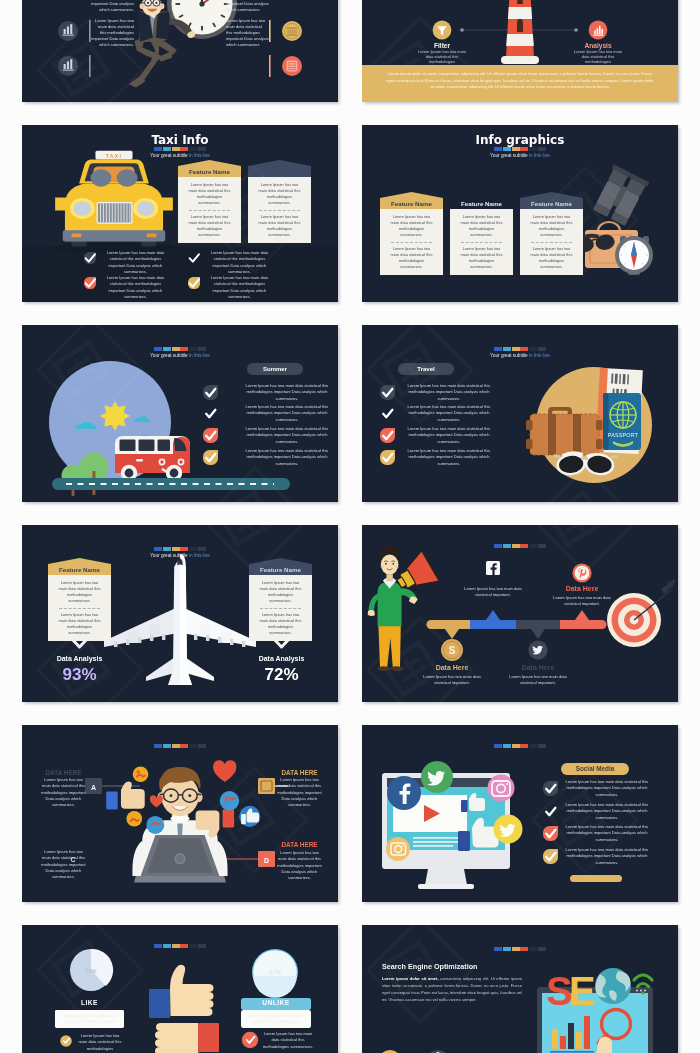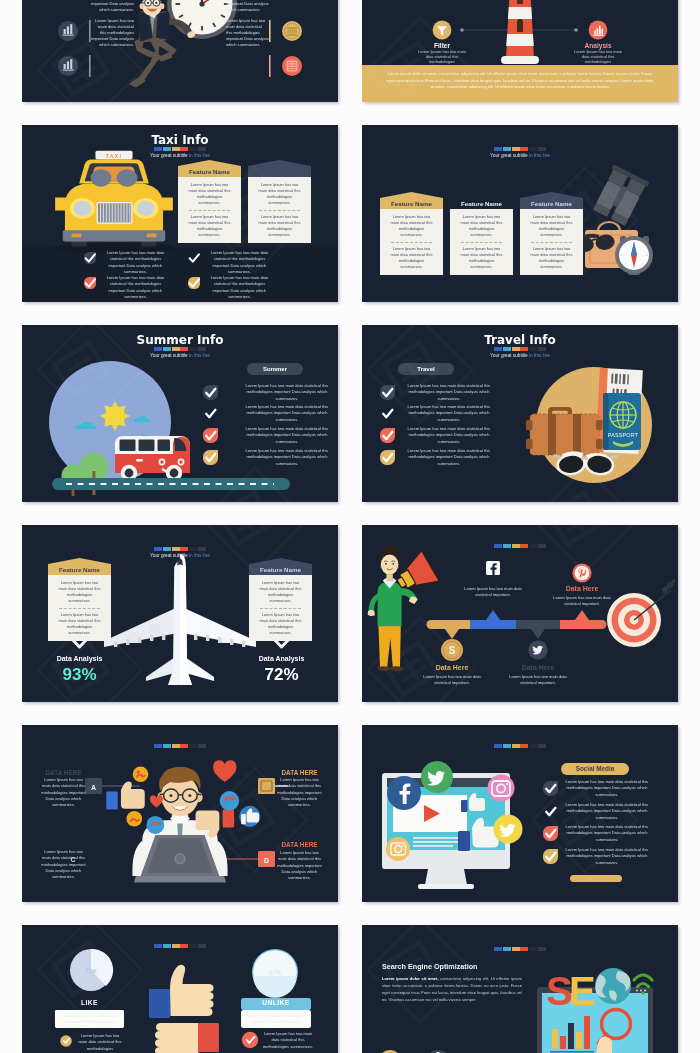--- a/index.html
+++ b/index.html
@@ -324,20 +324,21 @@
     </div>
   </div>
 
   <div class="rowtxt" style="left:83px;top:125px;width:61px;text-align:center">Lorem Ipsum has two main data statistical this methodologies important Data analysis which summarizes.</div>
   <div class="rowtxt" style="left:187px;top:125px;width:61px;text-align:center">Lorem Ipsum has two main data statistical this methodologies important Data analysis which summarizes.</div>
   <div class="rowtxt" style="left:83px;top:150px;width:61px;text-align:center">Lorem Ipsum has two main data statistical this methodologies important Data analysis which summarizes.</div>
   <div class="rowtxt" style="left:187px;top:150px;width:61px;text-align:center">Lorem Ipsum has two main data statistical this methodologies important Data analysis which summarizes.</div>
 </div>
 
 <div class="slide" style="left:362px;top:125px">
+  <div class="ttl" style="top:7.8px">Info graphics</div>
   <div class="bars" style="top:22px">
     <i style="background:#2f61c4"></i>
         <i style="background:#3fa9d3"></i>
         <i style="background:#dcab5c"></i>
         <i style="background:#e4503a"></i>
         <i style="background:#232c3a"></i>
         <i style="background:#323b49"></i>
   </div>
   <div class="sub" style="top:27.5px"><b style="font-weight:normal">Your great subtitle </b><span>in this line</span></div>
 
@@ -427,21 +428,20 @@
     </div>
     <div class="bd">
       <p>Lorem Ipsum has two main data statistical this methodologies summarizes.</p>
           <div class="sep"></div>
           <p>Lorem Ipsum has two main data statistical this methodologies summarizes.</p>
     </div>
   </div>
 </div>
 
 <div class="slide" style="left:22px;top:325px">
-  <div class="ttl" style="top:7.8px">Summer Info</div>
   <div class="bars" style="top:22px">
     <i style="background:#2f61c4"></i>
         <i style="background:#3fa9d3"></i>
         <i style="background:#dcab5c"></i>
         <i style="background:#e4503a"></i>
         <i style="background:#232c3a"></i>
         <i style="background:#323b49"></i>
   </div>
   <div class="sub" style="top:27.5px"><b style="font-weight:normal">Your great subtitle </b><span>in this line</span></div>
 
@@ -513,21 +513,20 @@
     </g>
   </svg>
   <div class="badge" style="left:225px;top:38px;width:56px;height:12px;line-height:12px;background:#3d4757;color:#fff;font-size:6px">Summer</div>
   <div class="rowtxt" style="left:222px;top:58px;width:86px;text-align:center">Lorem Ipsum has two main data statistical this methodologies important Data analysis which summarizes.</div>
   <div class="rowtxt" style="left:222px;top:79px;width:86px;text-align:center">Lorem Ipsum has two main data statistical this methodologies important Data analysis which summarizes.</div>
   <div class="rowtxt" style="left:222px;top:101px;width:86px;text-align:center">Lorem Ipsum has two main data statistical this methodologies important Data analysis which summarizes.</div>
   <div class="rowtxt" style="left:222px;top:123px;width:86px;text-align:center">Lorem Ipsum has two main data statistical this methodologies important Data analysis which summarizes.</div>
 </div>
 
 <div class="slide" style="left:362px;top:325px">
-  <div class="ttl" style="top:7.8px">Travel Info</div>
   <div class="bars" style="top:22px">
     <i style="background:#2f61c4"></i>
         <i style="background:#3fa9d3"></i>
         <i style="background:#dcab5c"></i>
         <i style="background:#e4503a"></i>
         <i style="background:#232c3a"></i>
         <i style="background:#323b49"></i>
   </div>
   <div class="sub" style="top:27.5px"><b style="font-weight:normal">Your great subtitle </b><span>in this line</span></div>
 
@@ -677,21 +676,21 @@
           </svg>
     </div>
     <div class="bd">
       <p>Lorem Ipsum has two main data statistical this methodologies summarizes.</p>
           <div class="sep"></div>
           <p>Lorem Ipsum has two main data statistical this methodologies summarizes.</p>
     </div>
   </div>
 
   <div style="position:absolute;left:17px;top:130px;width:81px;text-align:center;color:#fff;font-size:7px;font-weight:bold">Data Analysis</div>
-  <div style="position:absolute;left:17px;top:140px;width:81px;text-align:center;color:#5eead4;font-size:17px;font-weight:bold">93%</div>
+  <div style="position:absolute;left:17px;top:140px;width:81px;text-align:center;color:#c4b5fd;font-size:17px;font-weight:bold">93%</div>
   <div style="position:absolute;left:219px;top:130px;width:81px;text-align:center;color:#fff;font-size:7px;font-weight:bold">Data Analysis</div>
   <div style="position:absolute;left:219px;top:140px;width:81px;text-align:center;color:#fff;font-size:17px;font-weight:bold">72%</div>
 </div>
 
 <div class="slide" style="left:362px;top:525px">
   <div class="bars" style="top:19px">
     <i style="background:#2f61c4"></i>
         <i style="background:#3fa9d3"></i>
         <i style="background:#dcab5c"></i>
         <i style="background:#e4503a"></i>

